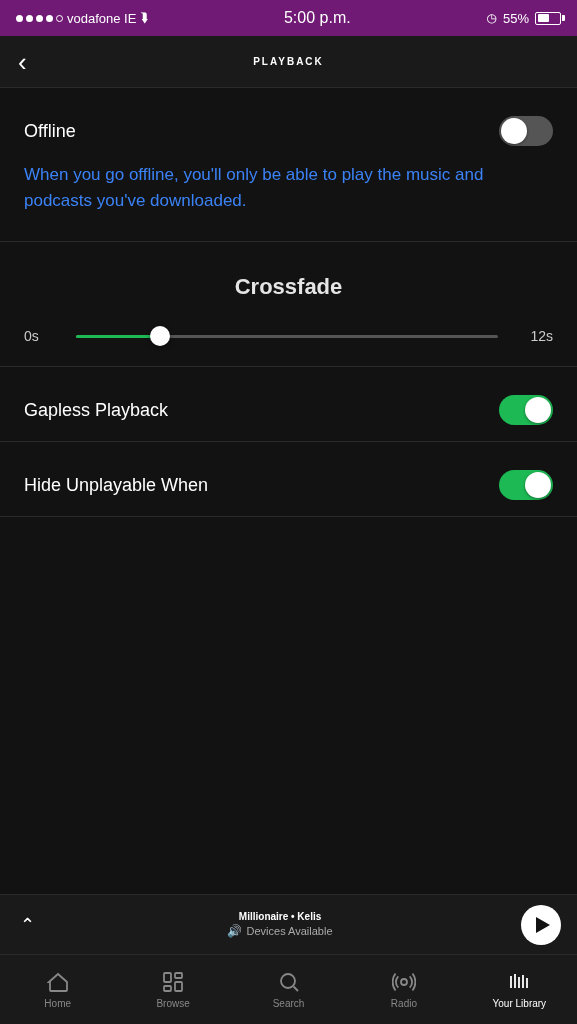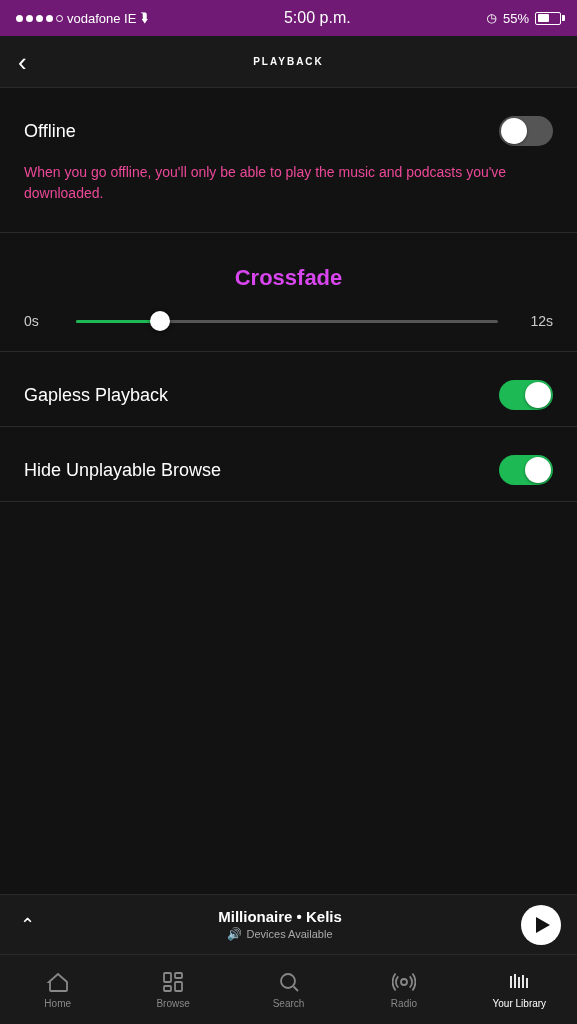--- a/index.html
+++ b/index.html
@@ -99,22 +99,22 @@
       justify-content: space-between;
       padding: 28px 24px 16px 24px;
     }
     .setting-label {
       font-size: 18px;
       font-weight: 400;
       color: #fff;
     }
     .setting-description {
       padding: 0 24px 28px 24px;
-      font-size: 14px;
-      color: #ec4899;
+      font-size: 17px;
+      color: #3b82f6;
       line-height: 1.5;
     }
     .divider {
       height: 1px;
       background: #2a2a2a;
       margin: 0 0;
     }
 
     
     .toggle {
@@ -142,22 +142,22 @@
     .toggle.on .toggle-thumb { left: 26px; }
 
     
     .crossfade-section {
       padding: 32px 24px 20px 24px;
     }
     .crossfade-title {
       font-size: 22px;
       font-weight: 700;
       text-align: center;
-      color: #d946ef;
-      margin-bottom: 20px;
+      color: #e5e5e5;
+      margin-bottom: 26px;
     }
     .slider-container {
       display: flex;
       align-items: center;
       gap: 32px;
     }
     .slider-label {
       font-size: 14px;
       color: #ccc;
       min-width: 20px;
@@ -223,21 +223,21 @@
       font-size: 18px;
       color: #fff;
       cursor: pointer;
       padding: 4px;
     }
     .mini-player-info {
       flex: 1;
       text-align: center;
     }
     .mini-player-song {
-      font-size: 15px;
+      font-size: 10px;
       font-weight: 600;
       color: #fff;
     }
     .mini-player-sub {
       font-size: 11px;
       color: #aaa;
       display: flex;
       align-items: center;
       justify-content: center;
       gap: 4px;
@@ -361,21 +361,21 @@
   <div class="setting-row">
     <span class="setting-label">Gapless Playback</span>
     <div class="toggle on">
       <div class="toggle-thumb"></div>
     </div>
   </div>
 
   <div class="divider"></div>
 
   <div class="setting-row">
-    <span class="setting-label">Hide Unplayable Browse</span>
+    <span class="setting-label">Hide Unplayable When</span>
     <div class="toggle on">
       <div class="toggle-thumb"></div>
     </div>
   </div>
 
   <div class="divider"></div>
 
 </div>
 
 <div class="mini-player">

